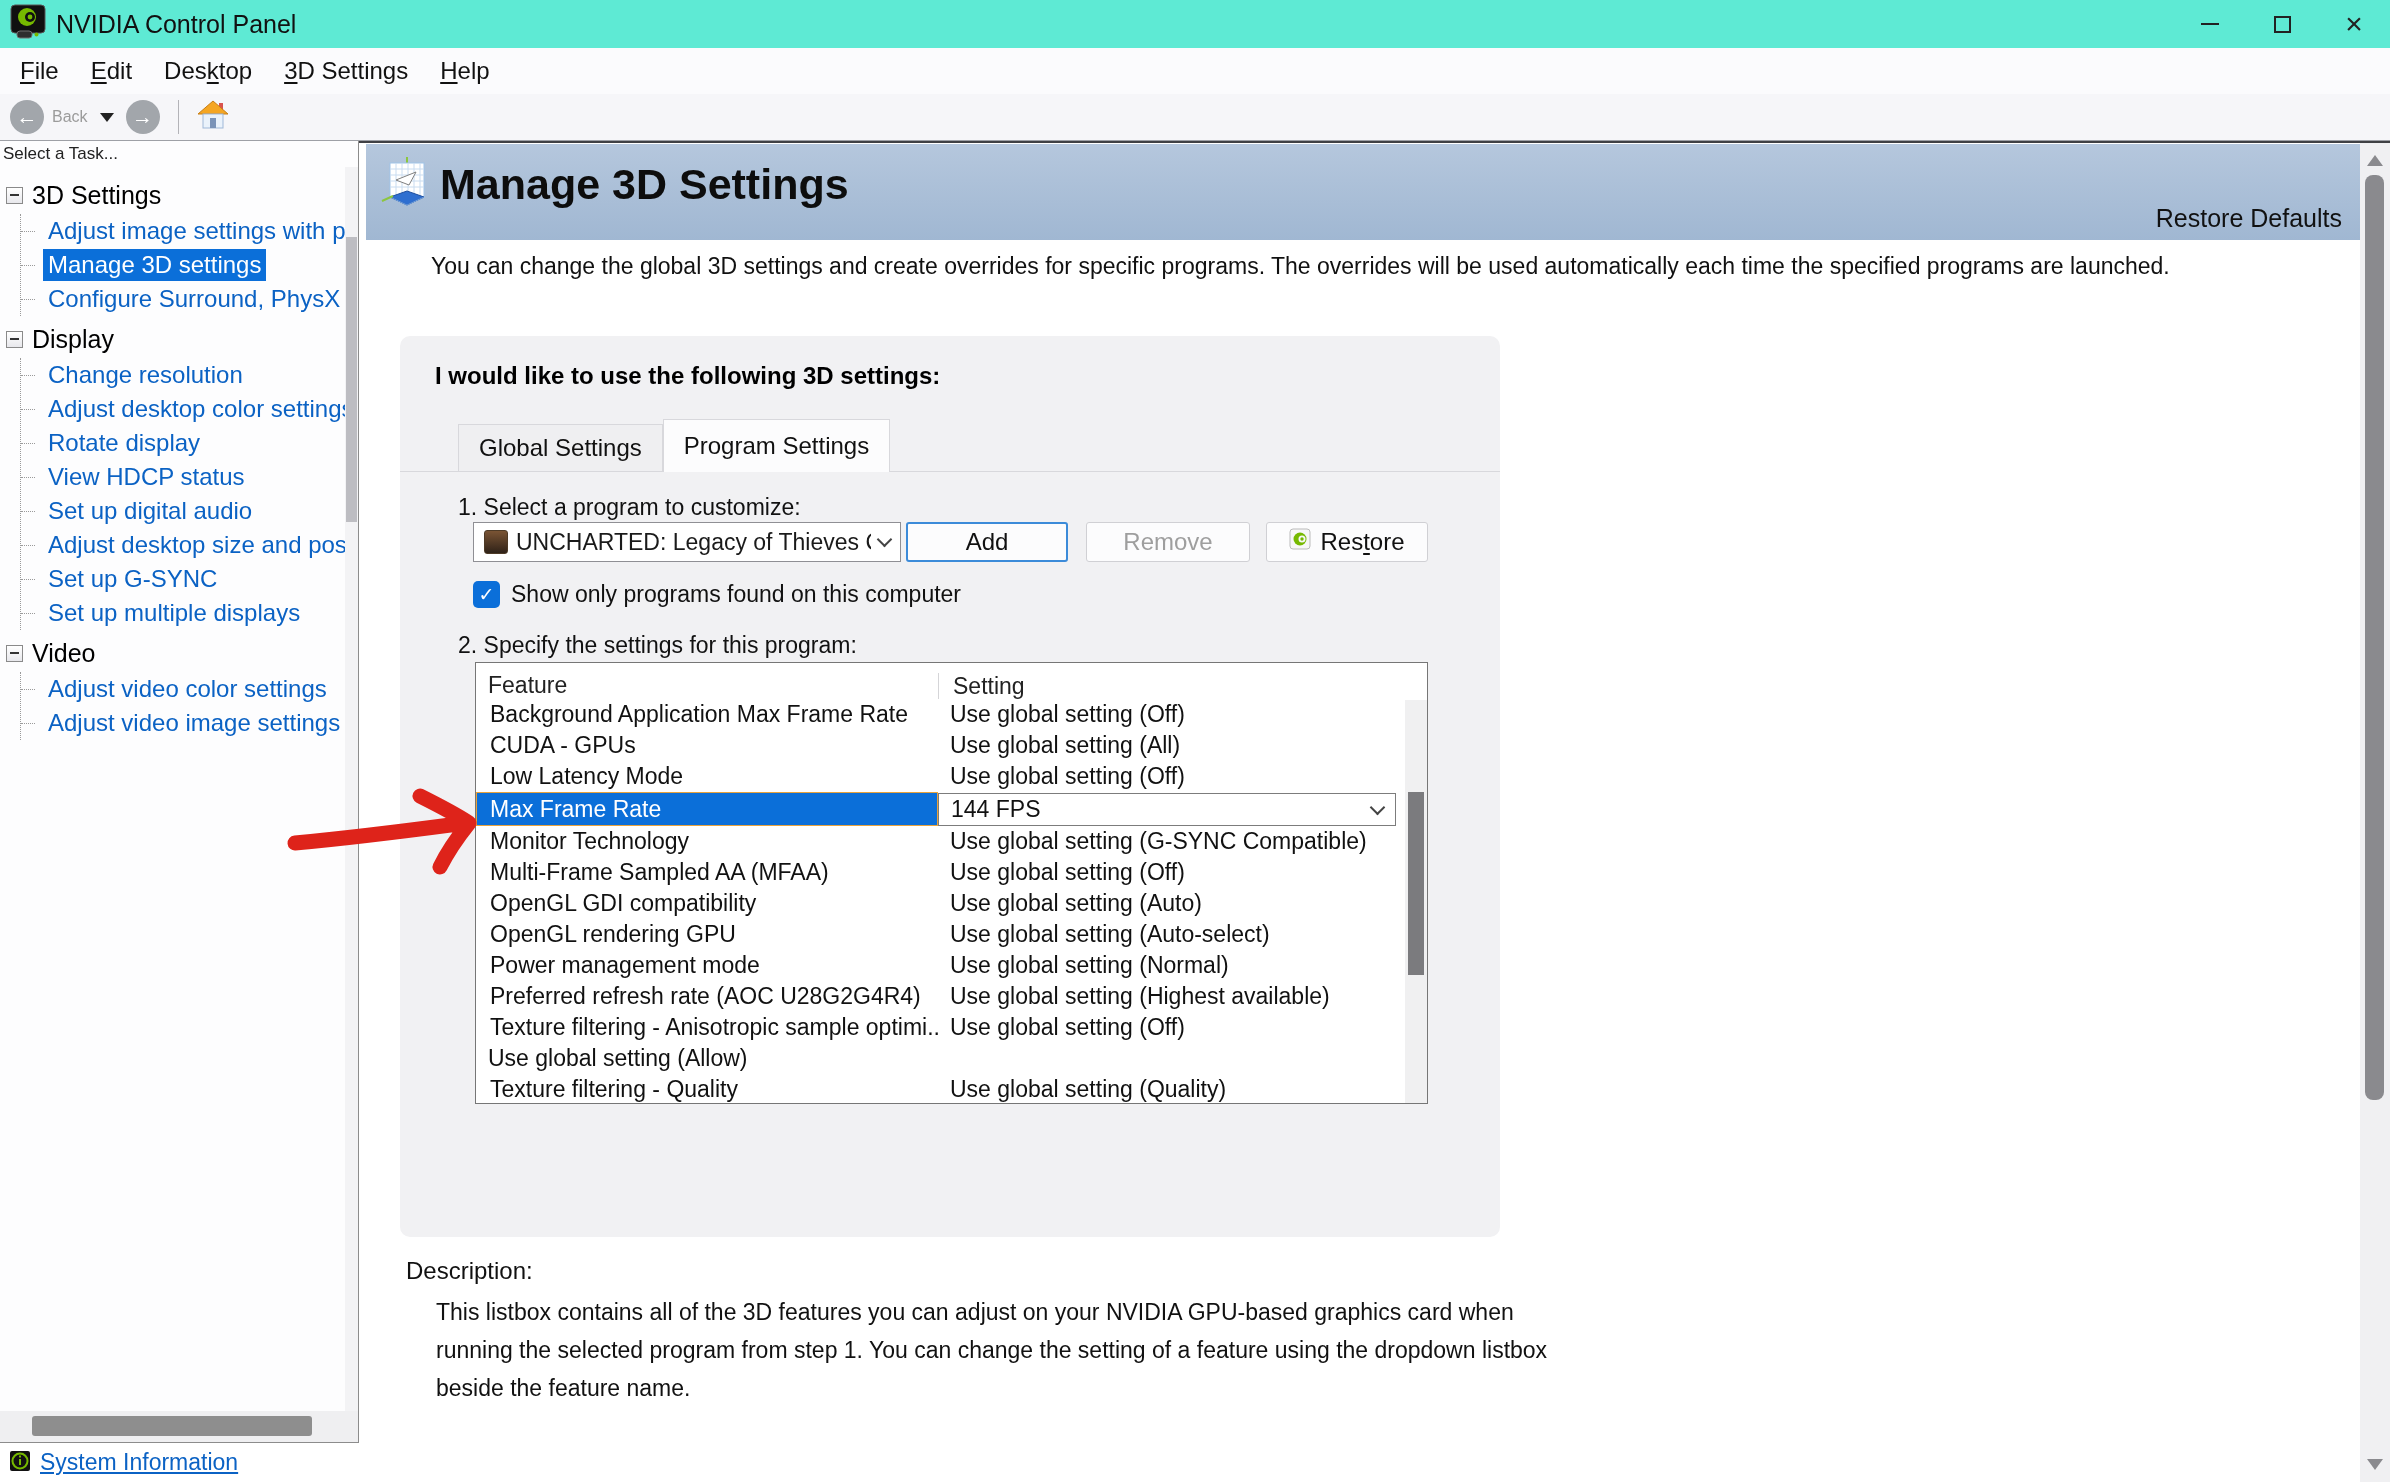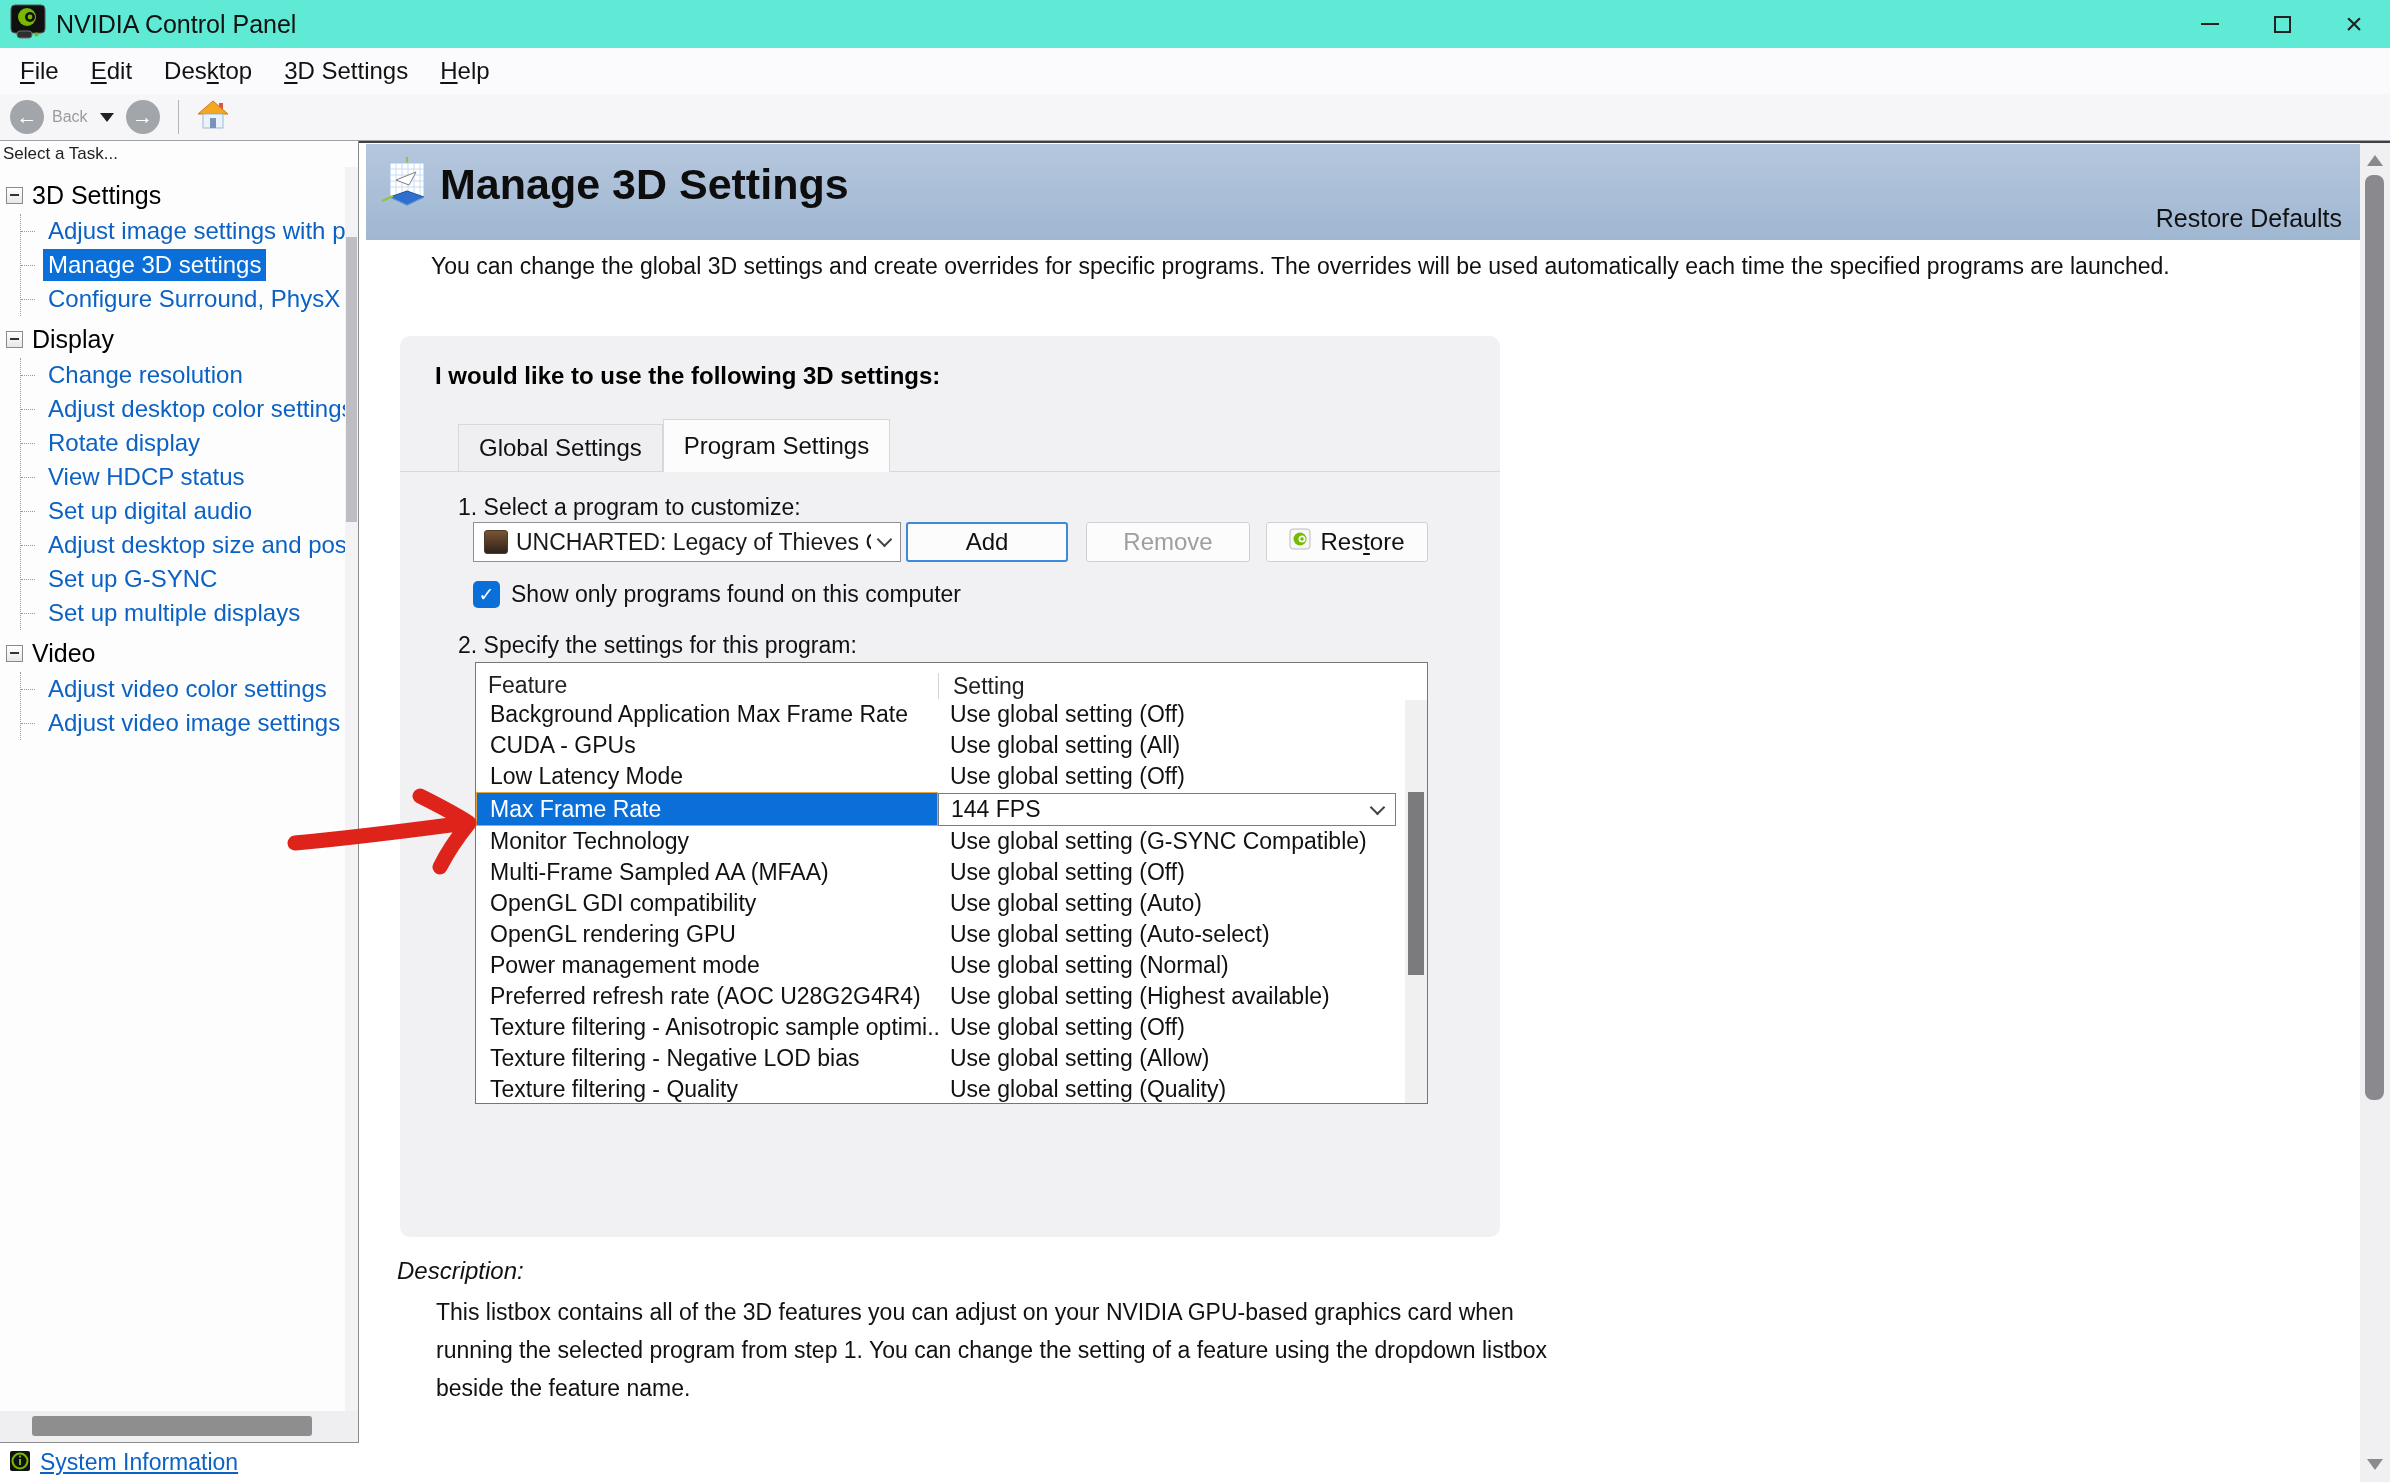--- a/index.html
+++ b/index.html
@@ -95,21 +95,21 @@
   .t-row .cell-f{width:462px; padding-left:14px; display:flex; align-items:center; overflow:hidden; white-space:nowrap;}
   .t-row .cell-s{flex:1; padding-left:12px; display:flex; align-items:center; overflow:hidden; white-space:nowrap;}
   .t-row.selected{height:34px;}
   .t-row.selected .cell-f{background:var(--selection); color:#fff; outline:1px solid #e8a33d; outline-offset:-1px;}
   .t-row.selected .cell-s{padding:0;}
   .combo{width:458px; height:33px; background:#fff; border:1px solid #7c7c7c; display:flex; align-items:center; justify-content:space-between; padding:0 12px; font-size:23px; color:#111;}
   .combo .chev{margin-top:-4px;}
   .t-scroll{position:absolute; top:37px; right:0; bottom:0; width:22px; background:#f0f0f1;}
   .t-thumb{position:absolute; top:92px; left:3px; width:16px; height:183px; background:#7b7b7e;}
 
-  .desc-label{position:absolute; left:38px; top:1114px; font-size:24px; color:#111;font-style:italic;}
+  .desc-label{position:absolute; left:47px; top:1114px; font-size:24px; color:#111;}
   .desc-text{position:absolute; left:77px; top:1150px; width:1125px; font-size:23px; line-height:38px; color:#111;}
 
   .main-vscroll{position:absolute; right:0; top:0; bottom:0; width:30px; background:#f0f0f2;}
   .mv-up{position:absolute; top:12px; left:7px; width:0; height:0; border-left:8px solid transparent; border-right:8px solid transparent; border-bottom:11px solid #8a8a8e;}
   .mv-thumb{position:absolute; top:32px; left:5px; width:19px; height:925px; background:#8a8a8e; border-radius:8px;}
   .mv-down{position:absolute; bottom:12px; left:7px; width:0; height:0; border-left:8px solid transparent; border-right:8px solid transparent; border-top:11px solid #8a8a8e;}
 
   .red-arrow{position:absolute; left:0; top:0; pointer-events:none; z-index:50; color:var(--arrow-red);}
 </style>
 </head>
@@ -367,21 +367,20 @@
               </div>
               <div class="t-row">
                 <div class="cell-f">Preferred refresh rate (AOC U28G2G4R4)</div>
                 <div class="cell-s">Use global setting (Highest available)</div>
               </div>
               <div class="t-row">
                 <div class="cell-f">Texture filtering - Anisotropic sample optimi...</div>
                 <div class="cell-s">Use global setting (Off)</div>
               </div>
               <div class="t-row">
-                <div class="cell-f">Texture filtering - Negative LOD bias</div>
                 <div class="cell-s">Use global setting (Allow)</div>
               </div>
               <div class="t-row">
                 <div class="cell-f">Texture filtering - Quality</div>
                 <div class="cell-s">Use global setting (Quality)</div>
               </div>
             </div>
           <div class="t-scroll">
               <div class="t-thumb"></div>
             </div>

